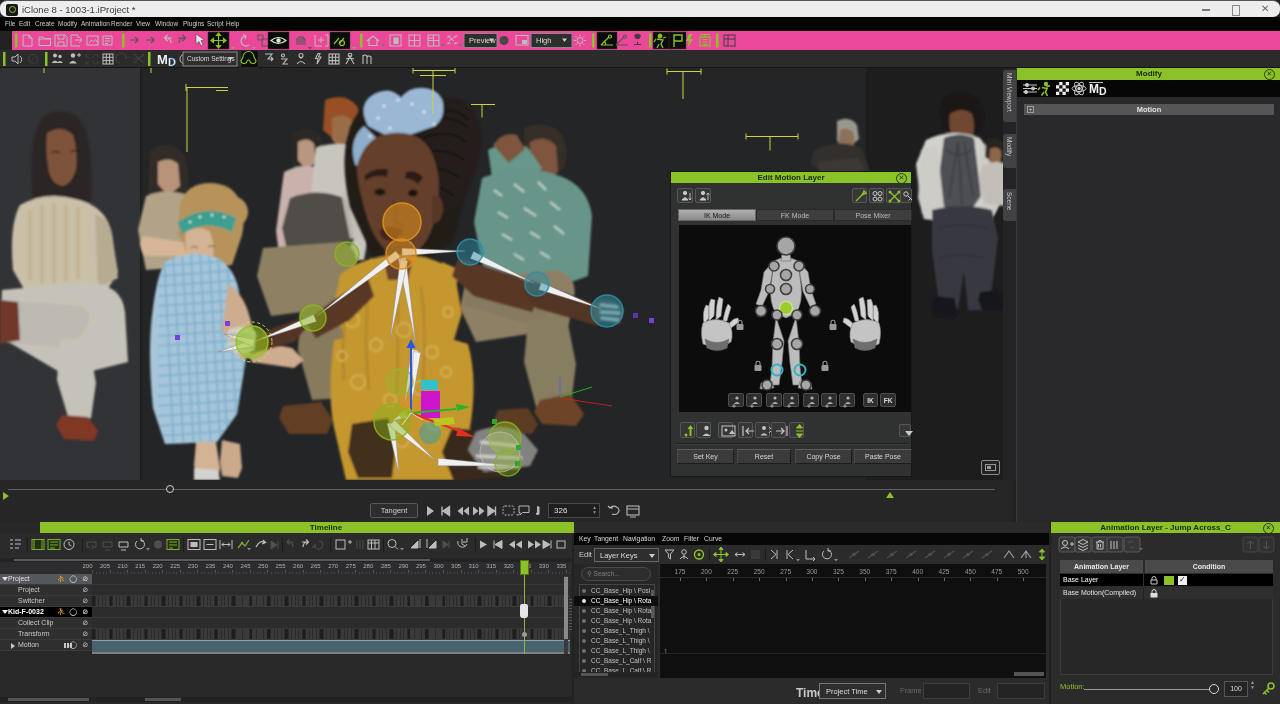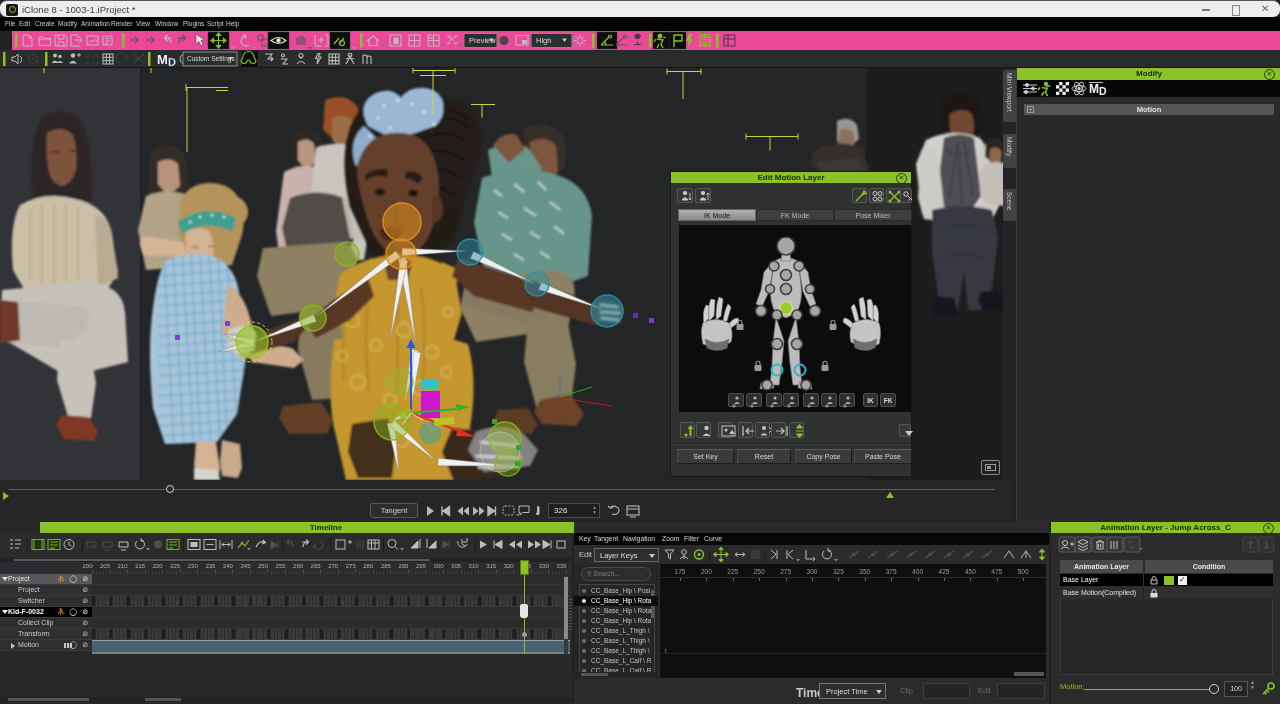--- a/index.html
+++ b/index.html
@@ -959,21 +959,21 @@
       <span class="abs" style="left:353.2px;top:4px;width:20px;text-align:center;font-size:6.5px;color:#9a9a9a;">500</span>
       <div class="abs" style="left:363.2px;top:13px;width:1px;height:4px;background:#666;"></div>
       <div class="abs" style="left:0;top:13px;width:386px;height:1px;background:#2a2a2a;"></div>
       <span class="abs" style="left:4px;top:84px;font-size:6.5px;color:#8a8a8a;">1</span>
       <div class="abs" style="left:0;top:89px;width:386px;height:1px;background:#262626;"></div>
       <div class="abs" style="left:354px;top:108px;width:30px;height:4px;background:#555;"></div>
     </div>
     <div class="abs" style="left:0;top:156px;width:475px;height:26px;background:#2b2b2b;">
       <span class="abs" style="left:222px;top:8px;font-size:12px;color:#c8c8c8;font-weight:bold;">Time :</span>
       <div class="combo" style="left:245px;top:5px;width:67px;height:16px;line-height:15px;padding-left:6px;border-color:#777;">Project Time<span class="arr"></span></div>
-      <span class="abs" style="left:326px;top:8px;font-size:7.5px;color:#6a6a6a;">Clip</span>
+      <span class="abs" style="left:326px;top:8px;font-size:7.5px;color:#6a6a6a;">Frame</span>
       <div class="abs" style="left:349px;top:5px;width:47px;height:16px;background:#242424;border:1px solid #3e3e3e;box-sizing:border-box;"></div>
       <span class="abs" style="left:404px;top:8px;font-size:7.5px;color:#6a6a6a;">Edit</span>
       <div class="abs" style="left:423px;top:5px;width:48px;height:16px;background:#242424;border:1px solid #3e3e3e;box-sizing:border-box;"></div>
     </div>
   </div>
 
 <div id="anim" class="abs" style="left:1051px;top:522px;width:229px;height:182px;background:#2b2b2b;">
     <div class="ghead" style="left:0;top:0;width:229px;height:11px;line-height:11px;">Animation Layer - Jump Across_C<span class="x" style="right:6px;">✕</span></div>
     <svg width="229" height="26" style="position:absolute;left:0;top:13px">
       <rect x="8" y="2" width="16" height="15" rx="2" fill="#363636" stroke="#5a5a5a"></rect>

